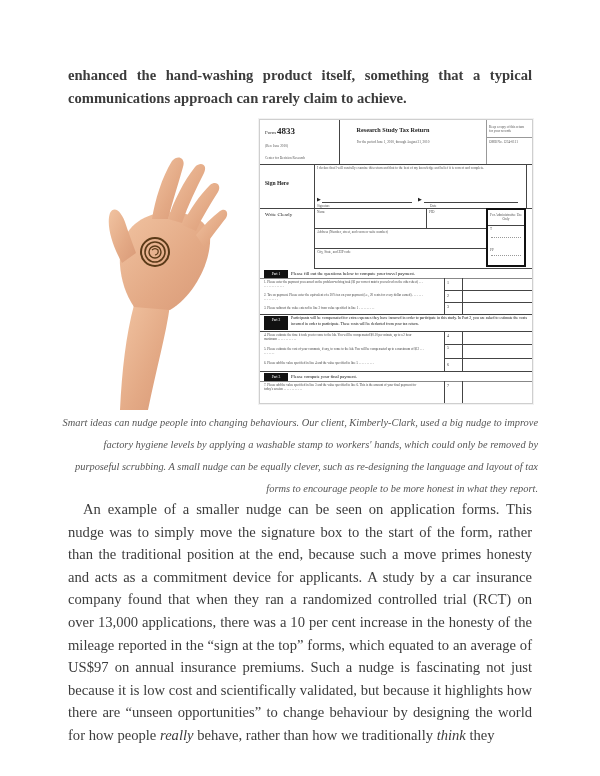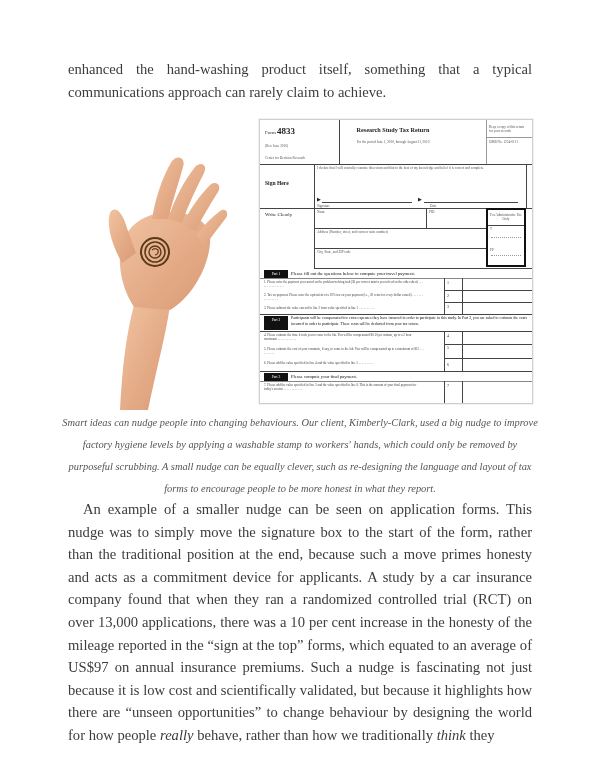--- a/index.html
+++ b/index.html
@@ -1,25 +1,25 @@
 <!DOCTYPE html>
 <html><head>
 <meta charset="utf-8">
 <style>
   html, body { margin:0; padding:0; background:#ffffff; }
   body { width:600px; height:776px; position:relative; overflow:hidden;
          font-family:"Liberation Serif","DejaVu Serif",serif; color:#3a3a3a; }
   .para { position:absolute; left:68px; width:464px; font-size:14.6px; line-height:22.6px;
           text-align:justify; color:#3c3c3c; }
   .para p { margin:0; }
-  #p1 { top:58px; }
+  #p1 { top:64px;font-weight:bold; }
   #p2 { top:498px; }
   #p2 p { text-indent:15px; }
   .caption { position:absolute; left:62px; width:476px; top:412px; font-size:10.4px; line-height:22px;
-             font-style:italic; text-align:center; color:#555; }
+             font-style:italic; text-align:right; color:#555; }
   
   #hand { position:absolute; left:100px; top:155px; width:130px; height:255px; }
   
   #form { position:absolute; left:259px; top:119px; width:272px; height:283px; background:#fff;
           border:1px solid #cfcfcf; box-shadow:0 0 0 1px #f2f2f2;
           font-family:"Liberation Serif","DejaVu Serif",serif; color:#222; overflow:hidden; }
   .f-abs { position:absolute; }
   .tiny { font-size:3.4px; line-height:4px; color:#555; }
   .hl { position:absolute; height:0; border-top:1px solid #444; }
   .vl { position:absolute; width:0; border-left:1px solid #444; }

